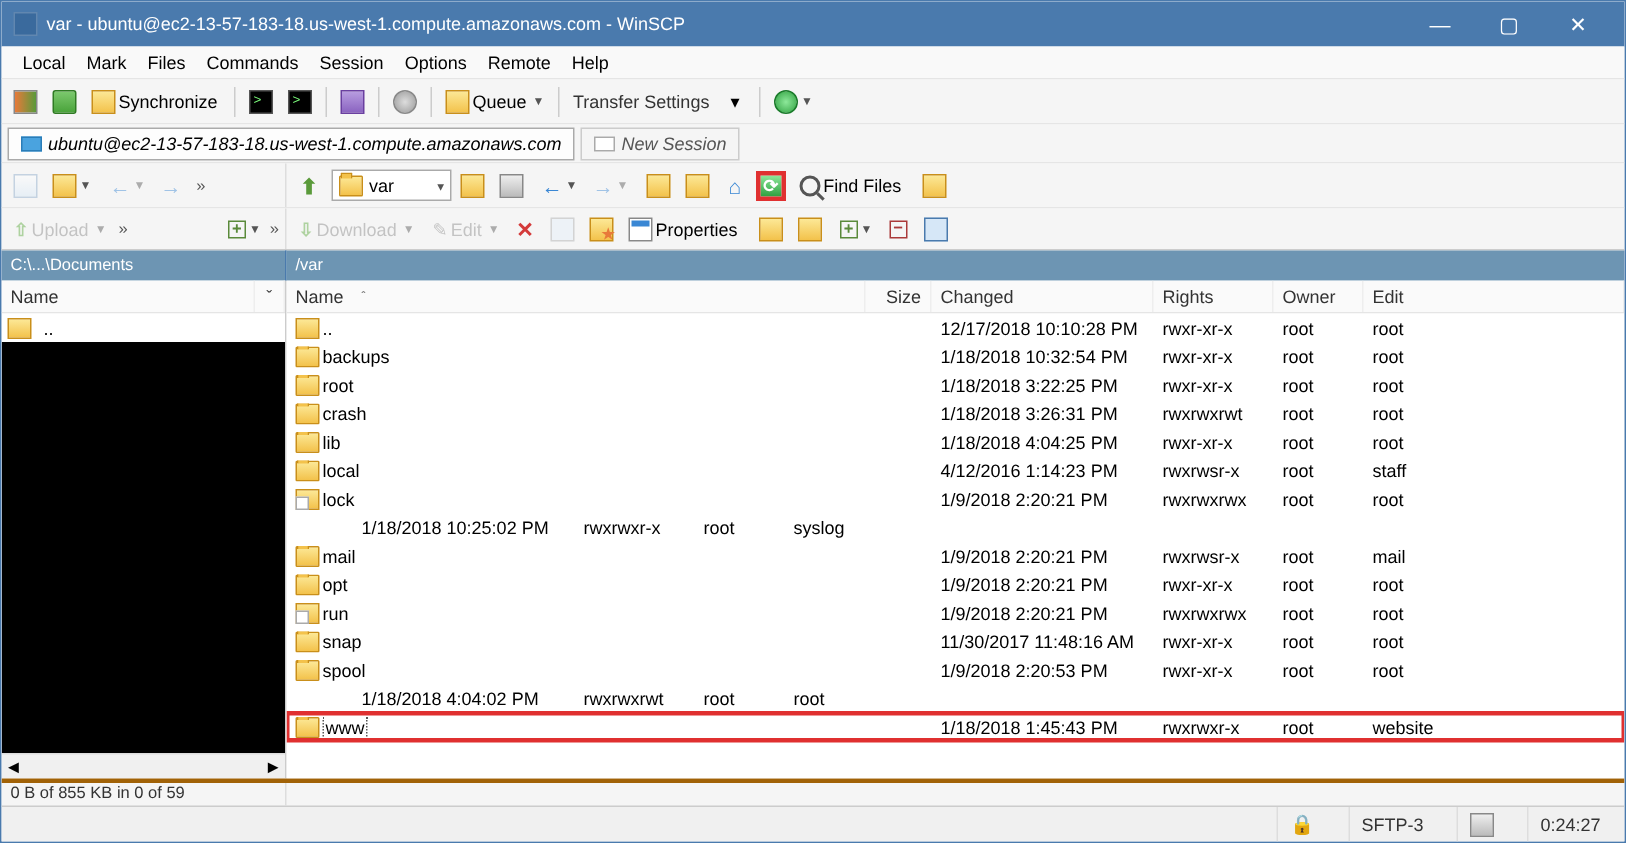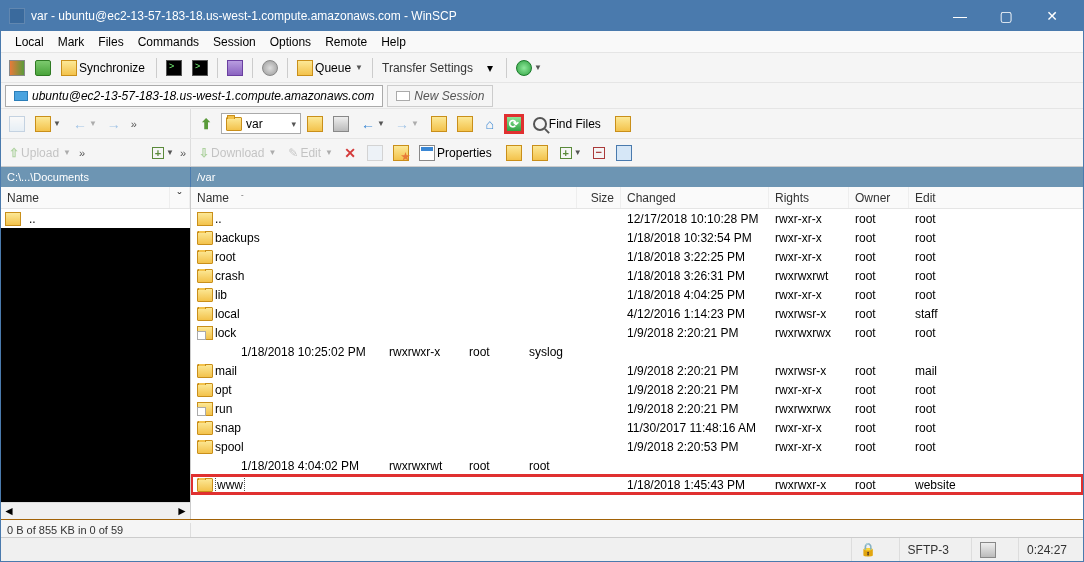--- a/index.html
+++ b/index.html
@@ -40,21 +40,21 @@
 .row.highlight { outline: 3px solid #e03030; outline-offset: -2px; }
 .cell { padding: 0 6px; overflow: hidden; white-space: nowrap; text-overflow: ellipsis; }
 .ico { width: 16px; height: 14px; margin-right: 2px; display: inline-block; }
 .folder-ico { background: linear-gradient(#fce896,#f3c24b); border: 1px solid #c98f1a; border-radius: 1px; position:relative;}
 .folder-ico::before{content:"";position:absolute;top:-3px;left:0;width:6px;height:3px;background:#f3c24b;border:1px solid #c98f1a;border-bottom:none;border-radius:1px 1px 0 0;}
 .shortcut-ico { background: linear-gradient(#fce896,#f3c24b); border: 1px solid #c98f1a; position:relative;}
 .shortcut-ico::after{content:"";position:absolute;bottom:-1px;left:-1px;width:7px;height:7px;background:#fff;border:1px solid #aaa;font-size:6px;line-height:6px;text-align:center;}
 .parent-ico { background: linear-gradient(#fce896,#f3c24b); border: 1px solid #c98f1a; position:relative;}
 .left-panel .listbody .blackfill { background: #000; flex: 1; }
 .left-scroll { height: 17px; background: #f0f0f0; border-top: 1px solid #ddd; display:flex; align-items:center; justify-content:space-between; padding:0 2px;}
-.footer { height: 18px; display: flex; background: #f5f5f5; border-top: 1px solid #a16207; align-items: flex-end; }
+.footer { height: 18px; display: flex; background: #f5f5f5; border-top: 3px solid #a16207; }
 .footer .lf { width: 190px; padding: 1px 6px; border-right: 1px solid #ddd; font-size:11px; color:#333;}
 .footer .rf { flex: 1; padding: 1px 6px; font-size:11px; color:#333;}
 .statusbar { height: 24px; background: #f0f0f0; border-top: 1px solid #ccc; display: flex; align-items: center; justify-content: flex-end; padding: 0 8px; gap: 14px; font-size:11px; color:#333;}
 .statusbar .sbox { padding: 0 8px; border-left: 1px solid #ddd; height:100%; display:flex; align-items:center; gap:4px;}
 .ic { width: 16px; height: 16px; display: inline-block; }
 .ic-sync{background:linear-gradient(#7cc96e,#49a33a);border:1px solid #2f7a23;border-radius:2px;}
 .ic-term{background:#000;border:1px solid #555;position:relative;}
 .ic-term::after{content:">";color:#7cff7c;font-size:9px;position:absolute;left:2px;top:0;}
 .ic-grid{border:1px solid #6a3fa0;background:linear-gradient(#b89de0,#8a63c0);}
 .ic-gear{border:1px solid #888;border-radius:50%;background:radial-gradient(#ddd,#999);}

